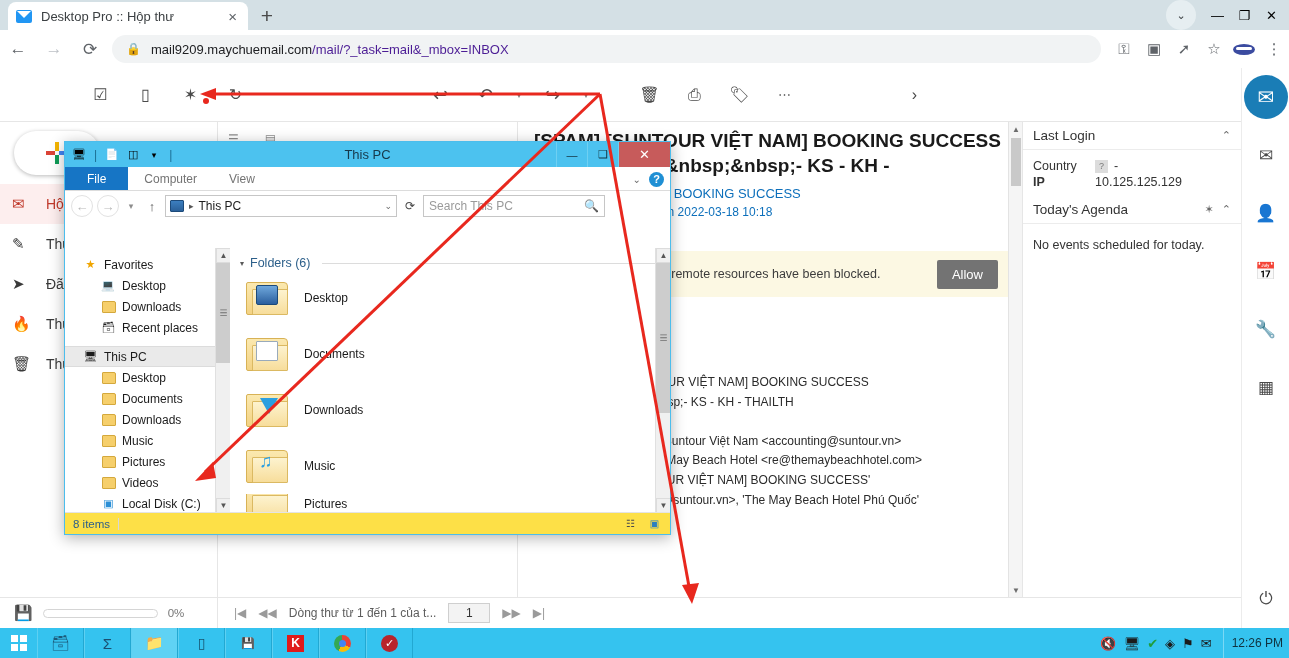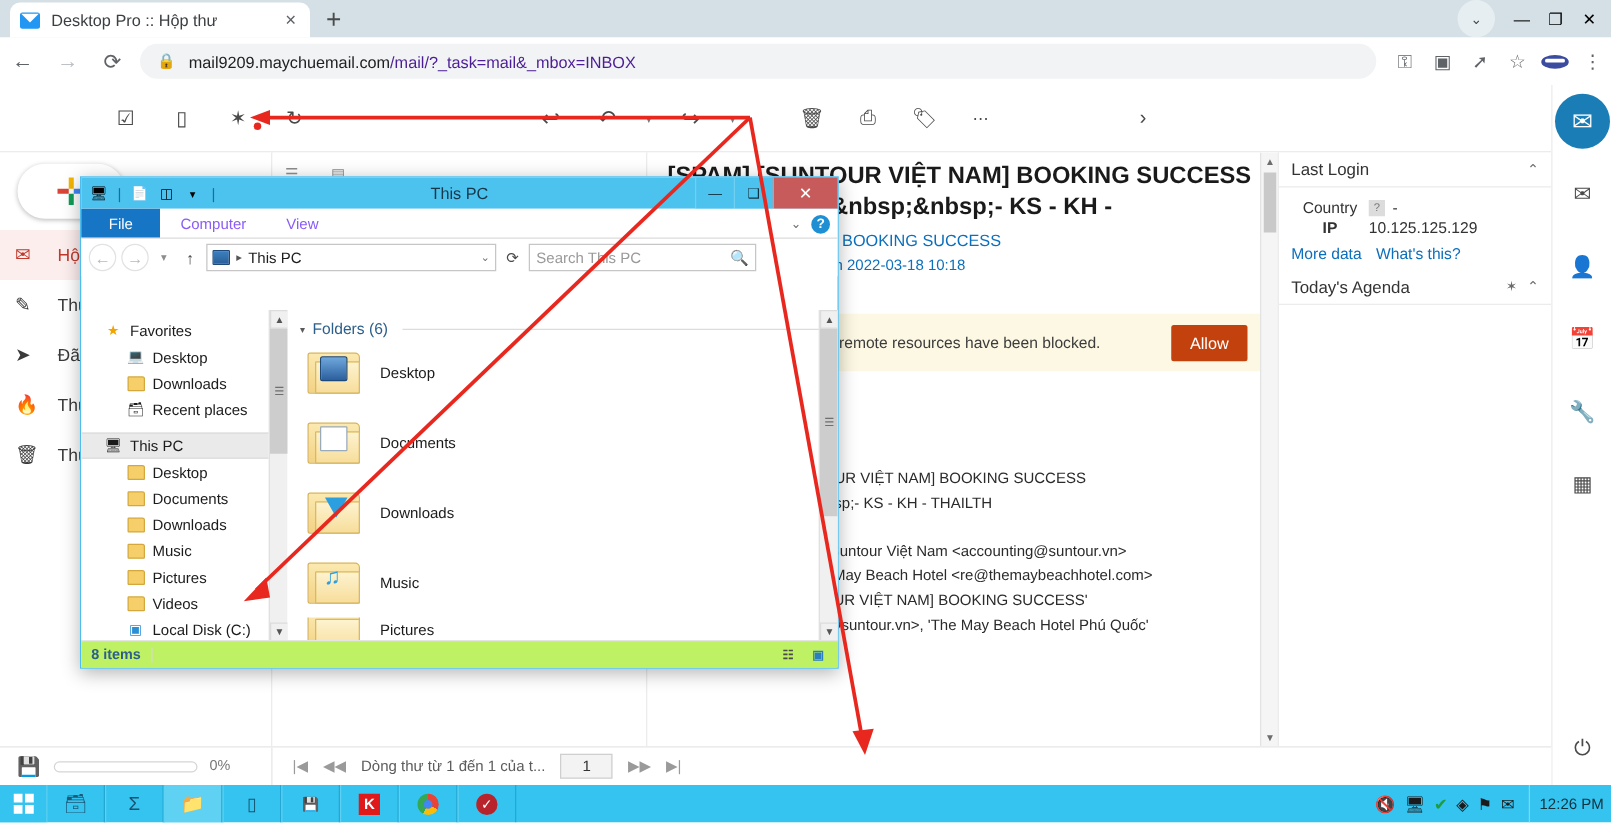--- a/index.html
+++ b/index.html
@@ -126,21 +126,21 @@
   .msg-meta .line2{font-size:12px;color:#555;margin-top:3px;}
   .msg-meta .line2 .blue{color:#0c6fbb;}
   .plain-row{display:flex;align-items:center;gap:8px;margin:6px 0 0 22px;font-size:12.5px;color:#0c6fbb;}
   .hamb{display:inline-block;width:15px;}
   .hamb b{display:block;height:2px;background:#555;margin:2px 0;}
   .notice{
     margin:12px 12px 0 12px;background:#fcf8e3;height:46px;
     display:flex;align-items:center;justify-content:space-between;padding:0 12px;
   }
   .notice-text{font-size:12.5px;color:#3c3c3c;}
-  .allow-btn{background:#c2410c;color:#fff;font-size:13px;padding:7px 15px;border:none;border-radius:2px;}
+  .allow-btn{background:#737373;color:#fff;font-size:13px;padding:7px 15px;border:none;border-radius:2px;}
   .quoted{padding:10px 16px 0 16px;font-size:12px;color:#2b2b2b;line-height:19.6px;}
   .quoted .lbl{font-weight:bold;}
   .quoted .ind{padding-left:78px;}
 
   .msg-scroll{
     position:absolute;right:0;top:0;width:14px;height:475px;background:#f5f5f5;border-left:1px solid #e3e3e3;
   }
   .msg-scroll .thumb{position:absolute;left:2px;top:16px;width:10px;height:48px;background:#c9c9c9;}
   .msg-scroll .ar{position:absolute;left:0;width:14px;height:14px;display:flex;align-items:center;justify-content:center;font-size:8px;color:#6d6d6d;}
 
@@ -148,21 +148,21 @@
   .wm-right{
     position:absolute;left:1022px;top:54px;width:219px;height:475px;background:#fff;
     border-left:1px solid #e6e6e6;
   }
   .panel-head{
     height:28px;display:flex;align-items:center;justify-content:space-between;
     padding:0 10px;font-size:13.5px;color:#333;border-bottom:1px solid #ececec;
   }
   .panel-head .icons{display:flex;gap:8px;align-items:center;color:#6a6a6a;font-size:11px;}
   .kv{display:flex;font-size:12.5px;color:#333;padding:1px 10px;align-items:center;}
-  .kv .k{width:62px;text-align:center;}
+  .kv .k{width:62px;}
   .kv .k.b{font-weight:bold;}
   .qmark{display:inline-block;background:#dcdcdc;color:#777;font-size:9px;
     width:13px;height:13px;line-height:13px;text-align:center;margin-right:6px;}
   .links{padding:6px 10px 0 10px;font-size:12.5px;}
   .links a{color:#0c6fbb;text-decoration:none;margin-right:8px;}
   .agenda-empty{padding:14px 10px;font-size:12.5px;color:#333;}
 
   
   .wm-rail{
     position:absolute;left:1241px;top:0;width:48px;height:560px;background:#fff;
@@ -209,21 +209,21 @@
     position:absolute;left:0;right:0;text-align:center;font-size:13px;color:#16384a;
     pointer-events:none;
   }
   .exp-wctrl{position:absolute;right:0;top:0;display:flex;height:25px;}
   .exp-wbtn{width:31px;display:flex;align-items:center;justify-content:center;
     font-size:11px;color:#13323f;background:#4cc2ef;border-left:1px solid #6fd0f2;}
   .exp-wbtn.close{background:#c75b5b;color:#fff;width:52px;font-size:13px;}
 
   .exp-ribbon{height:24px;background:#fff;border-bottom:1px solid #dcdcdc;
     display:flex;align-items:stretch;position:relative;}
-  .rtab{display:flex;align-items:center;padding:0 16px;font-size:12px;color:#8b5cf6;}
+  .rtab{display:flex;align-items:center;padding:0 16px;font-size:12px;color:#737373;}
   .rtab.file{background:#1675c5;color:#fff;padding:0 22px;}
   .ribbon-right{position:absolute;right:6px;top:0;height:24px;display:flex;align-items:center;gap:8px;}
   .help-circ{width:15px;height:15px;border-radius:50%;background:#1f8fd4;color:#fff;
     font-size:11px;display:flex;align-items:center;justify-content:center;font-weight:bold;}
 
   .exp-addr{height:30px;display:flex;align-items:center;padding:0 6px;gap:4px;background:#fff;}
   .addr-nav{width:22px;height:22px;border-radius:50%;display:flex;align-items:center;justify-content:center;
     font-size:13px;color:#b9b9b9;border:1px solid #e2e2e2;}
   .addr-mini{width:16px;display:flex;align-items:center;justify-content:center;font-size:9px;color:#8d8d8d;}
   .addr-up{width:18px;display:flex;align-items:center;justify-content:center;font-size:13px;color:#4b4b4b;}
@@ -261,23 +261,23 @@
   .big-folder .front{position:absolute;left:6px;top:9px;width:36px;height:26px;
     background:linear-gradient(#fdf3cf,#f7dd9b);border:1px solid #dbb962;border-radius:1px;}
   .big-folder .em{position:absolute;left:10px;top:5px;width:22px;height:20px;}
   .fi-label{font-size:12px;color:#1b1b1b;}
   .content-scroll{position:absolute;right:0;top:0;width:15px;height:265px;background:#f0f0f0;border-left:1px solid #e0e0e0;}
   .content-scroll .btn{position:absolute;left:0;width:15px;height:15px;background:#f0f0f0;border:1px solid #dcdcdc;
     display:flex;align-items:center;justify-content:center;font-size:8px;color:#555;}
   .content-scroll .thumb{position:absolute;left:0;top:15px;width:15px;height:150px;background:#cdcdcd;
     display:flex;align-items:center;justify-content:center;color:#6f6f6f;font-size:9px;}
 
-  .exp-status{position:absolute;left:0;bottom:0;width:605px;height:22px;background:#bef264;
+  .exp-status{position:absolute;left:0;bottom:0;width:605px;height:22px;background:#fde047;
     border-top:1px solid #e4e4e4;display:flex;align-items:center;padding:0 8px;
-    font-size:11.5px;color:#2c5f8a;font-weight:bold;}
+    font-size:11.5px;color:#2c5f8a;}
   .exp-status .vmodes{margin-left:auto;display:flex;gap:9px;align-items:center;}
   .vm{width:15px;height:13px;display:flex;align-items:center;justify-content:center;font-size:10px;color:#4a4a4a;}
 
   
   .taskbar{position:absolute;left:0;top:628px;width:1289px;height:30px;background:#35c3ef;display:flex;align-items:center;}
   .tb-start{width:37px;height:30px;background:#35c3ef;display:flex;align-items:center;justify-content:center;}
   .startsq{width:16px;height:16px;display:grid;grid-template-columns:7px 7px;grid-template-rows:7px 7px;gap:2px;}
   .startsq i{background:#fff;display:block;}
   .tbitem{width:47px;height:30px;display:flex;align-items:center;justify-content:center;
     border-left:1px solid #5ed0f2;border-right:1px solid #22a8d2;}
@@ -436,32 +436,29 @@
       <div style="height:8px;"></div>
       <div class="kv">
         <span class="k">Country</span>
         <span class="qmark">?</span>
         <span>-</span>
       </div>
       <div class="kv">
         <span class="k b">IP</span>
         <span>10.125.125.129</span>
       </div>
-      <div class="links">
-        <a>More data</a>
-        <a>What's this?</a>
-      </div>
       <div style="height:6px;"></div>
       <div class="panel-head">
         <span>Today's Agenda</span>
         <span class="icons">
           <span>✶</span>
           <span>⌃</span>
         </span>
       </div>
+      <div class="agenda-empty">No events scheduled for today.</div>
     </div>
 
     <div class="wm-rail">
       <div class="rail-logo">
           <span class="circ">✉</span>
         </div>
       <div class="rail-item">✉</div>
       <div class="rail-item">👤</div>
       <div class="rail-item">📅</div>
       <div class="rail-item">🔧</div>

